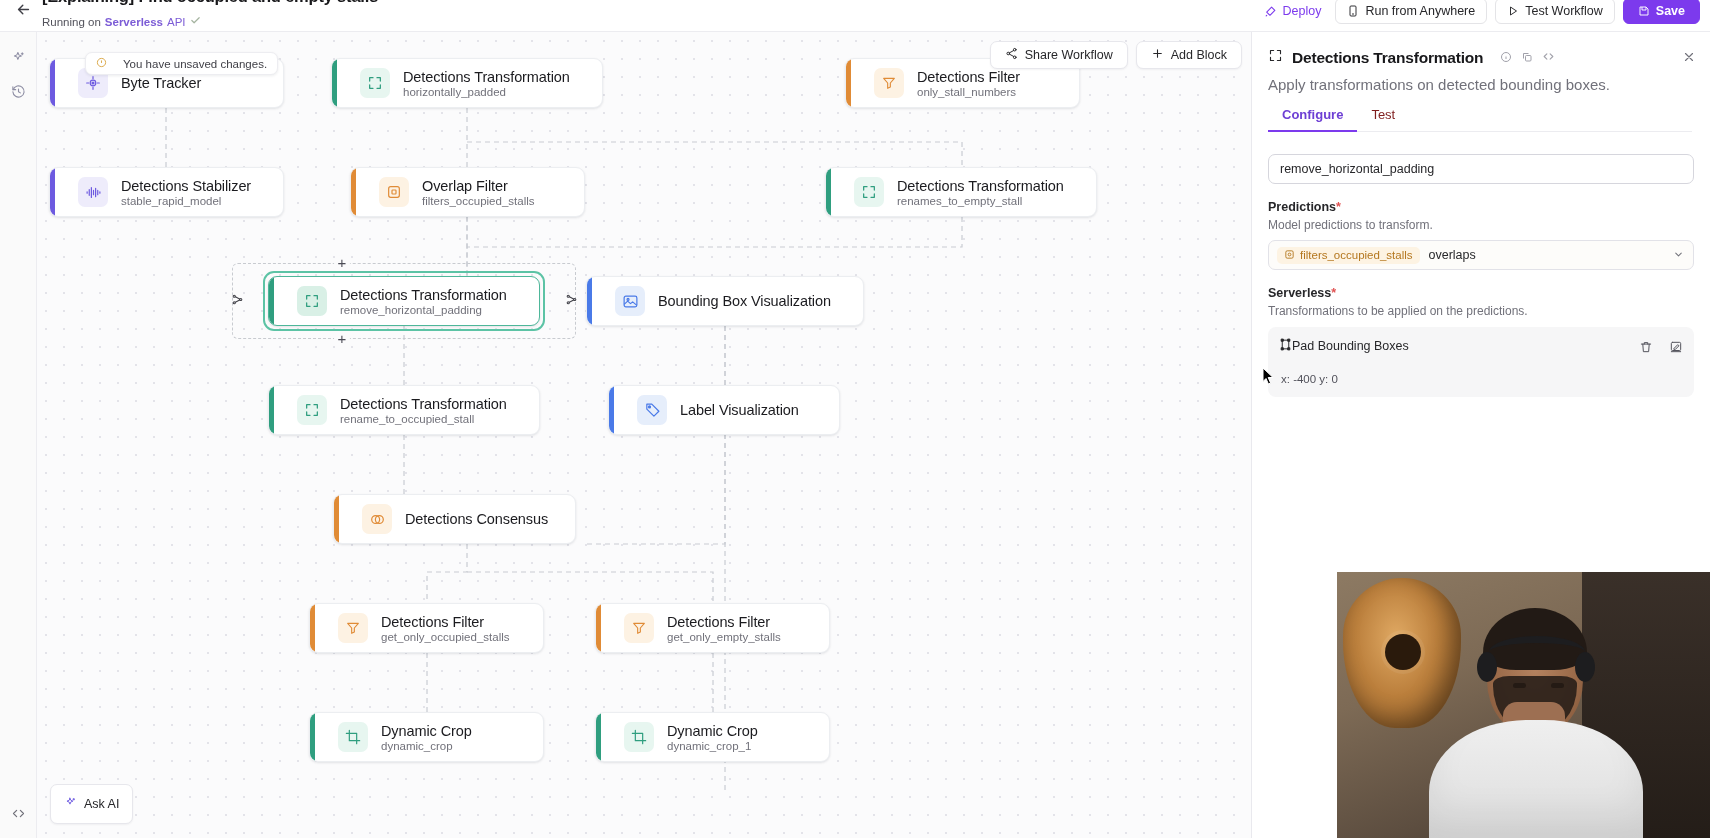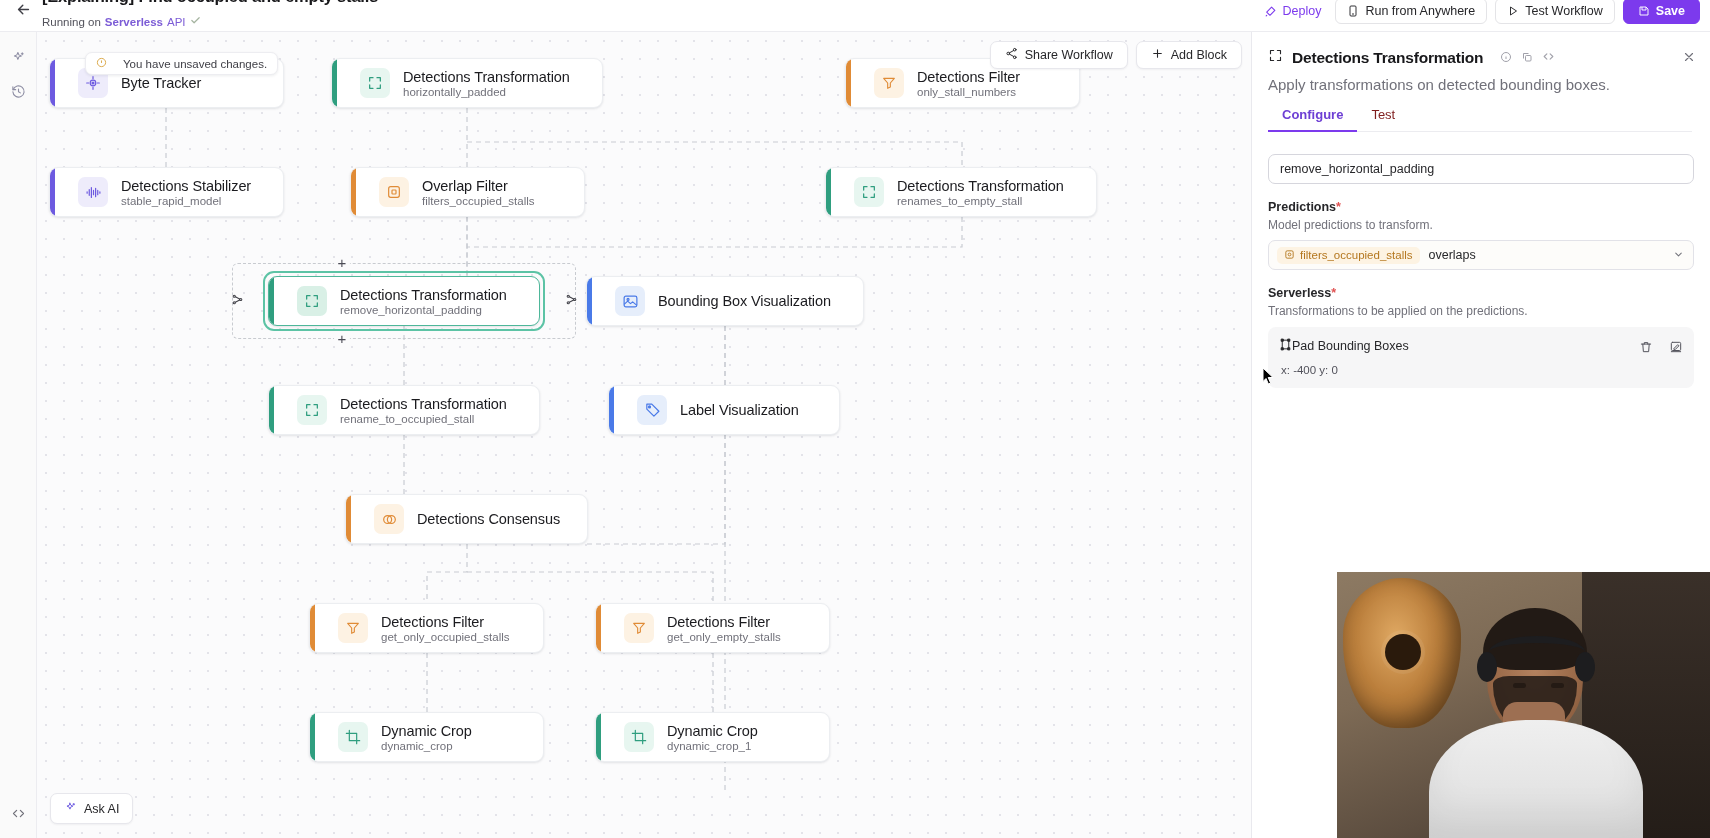--- a/index.html
+++ b/index.html
@@ -126,21 +126,21 @@
     display: flex; gap: 8px;
   }
   .cv-btn {
     display: flex; align-items: center; gap: 7px; height: 28px; padding: 0 14px;
     background: #fff; border: 1px solid #e7e7ec; border-radius: 7px;
     font-size: 12.5px; color: #27272a; cursor: pointer;
     box-shadow: 0 1px 2px rgba(16,24,40,.05); white-space: nowrap;
   }
   .ask-ai {
     position: absolute; left: 13px; bottom: 14px; z-index: 12;
-    display: flex; align-items: center; gap: 7px; height: 31px; padding: 0 13px;
+    display: flex; align-items: center; gap: 7px; height: 40px; padding: 0 13px;
     background: #fff; border: 1px solid #e7e7ec; border-radius: 7px;
     font-size: 12.5px; color: #27272a; cursor: pointer;
     box-shadow: 0 1px 2px rgba(16,24,40,.05);
   }
 
   
   .panel {
     position: absolute; right: 0; top: 32px; width: 459px; height: 806px;
     background: #fff; border-left: 1px solid #e9e9ee; z-index: 25;
   }
@@ -180,21 +180,21 @@
   }
   .sel-val { font-size: 12.5px; color: #27272a; }
   .caret { position: absolute; right: 9px; color: #71717a; font-size: 10px; }
 
   .op-card {
     margin-top: 9px; background: #f6f6f7; border-radius: 8px;
     padding: 10px 11px 12px 11px; position: relative;
   }
   .op-row { display: flex; align-items: center; gap: 0; }
   .op-name { font-size: 12.5px; color: #27272a; }
-  .op-sub { font-size: 11.5px; color: #52525b; margin-top: 9px; margin-left: 2px; }
+  .op-sub { font-size: 11.5px; color: #52525b; margin-top: 18px; margin-left: 2px; }
   .op-ics { position: absolute; right: 11px; top: 13px; display: flex; gap: 16px; color: #52525b; }
   .op-ic { cursor: pointer; }
 
   .cursor-arrow { position: absolute; left: 1262px; top: 367px; z-index: 60; }
 
   
   .webcam {
     position: absolute; right: 0; bottom: 0; width: 373px; height: 266px;
     z-index: 70; overflow: hidden; background: #2f2a28;
   }
@@ -546,21 +546,21 @@
               <svg width="17" height="17" viewBox="0 0 24 24" fill="none" stroke="#4a7ae8" stroke-width="1.7" stroke-linejoin="round">
                 <path d="M11 3H4v7l10 10 7-7z"></path>
                 <circle cx="7.8" cy="7" r="1.4" fill="#4a7ae8"></circle>
               </svg>
             </div>
             <div class="ntext">
               <div class="ntitle">Label Visualization</div>
             </div>
           </div>
         </div>
-        <div class="node" style="left: 308px; top: 462px; width: 243px; height: 50px;">
+        <div class="node" style="left: 296px; top: 462px; width: 243px; height: 50px;">
           <div class="bar" style="background: rgb(224, 139, 54);"></div>
           <div class="nbody">
             <div class="nicon" style="background: rgb(253, 242, 227);">
               <svg width="17" height="17" viewBox="0 0 24 24" fill="none" stroke="#e08b36" stroke-width="1.7">
                 <circle cx="9.4" cy="12" r="5.6"></circle>
                 <circle cx="14.6" cy="12" r="5.6"></circle>
               </svg>
             </div>
             <div class="ntext">
               <div class="ntitle">Detections Consensus</div>

